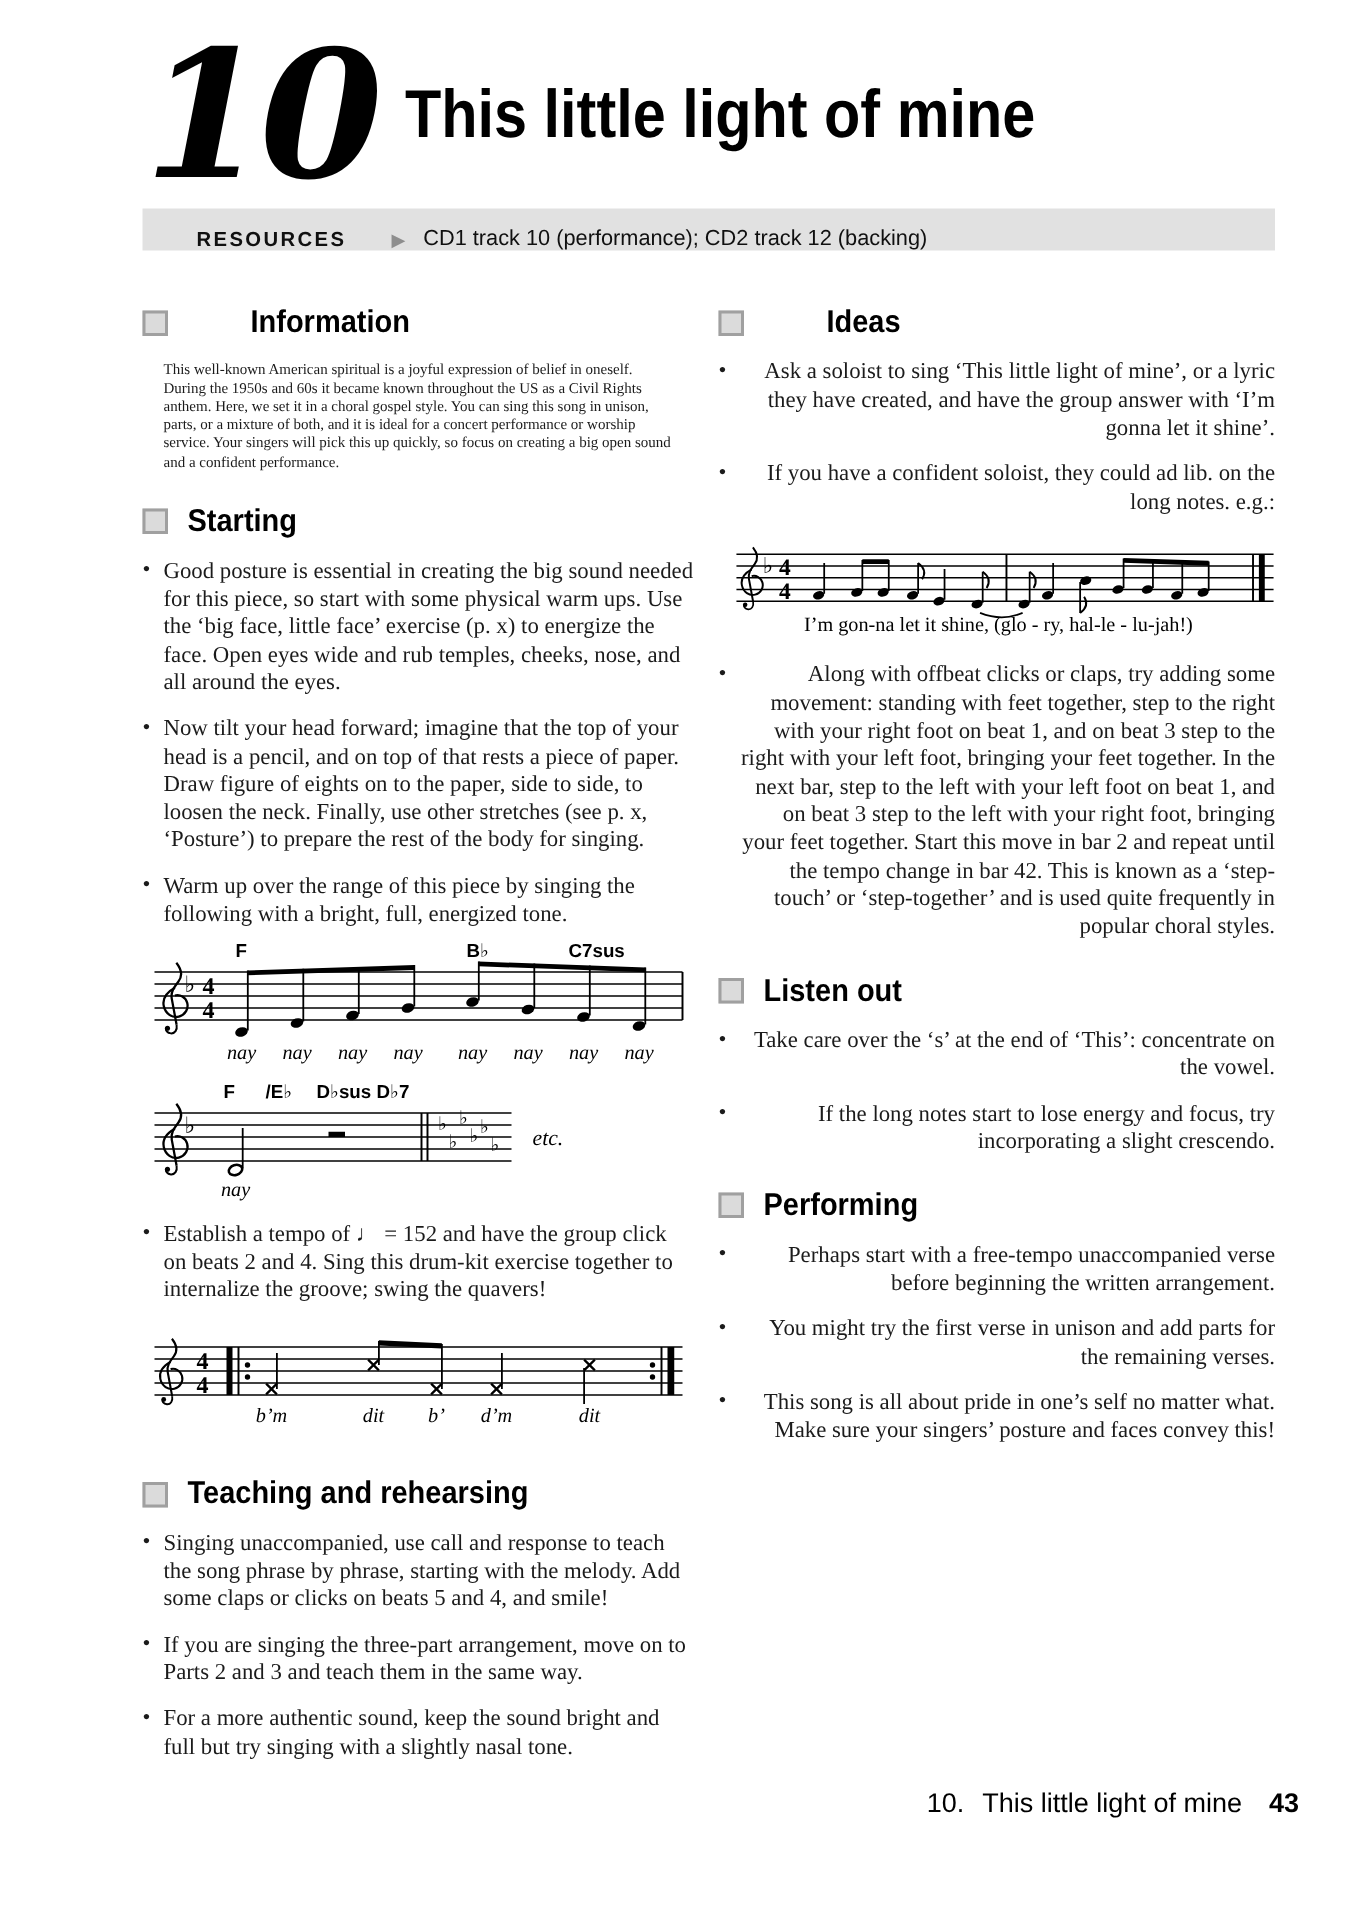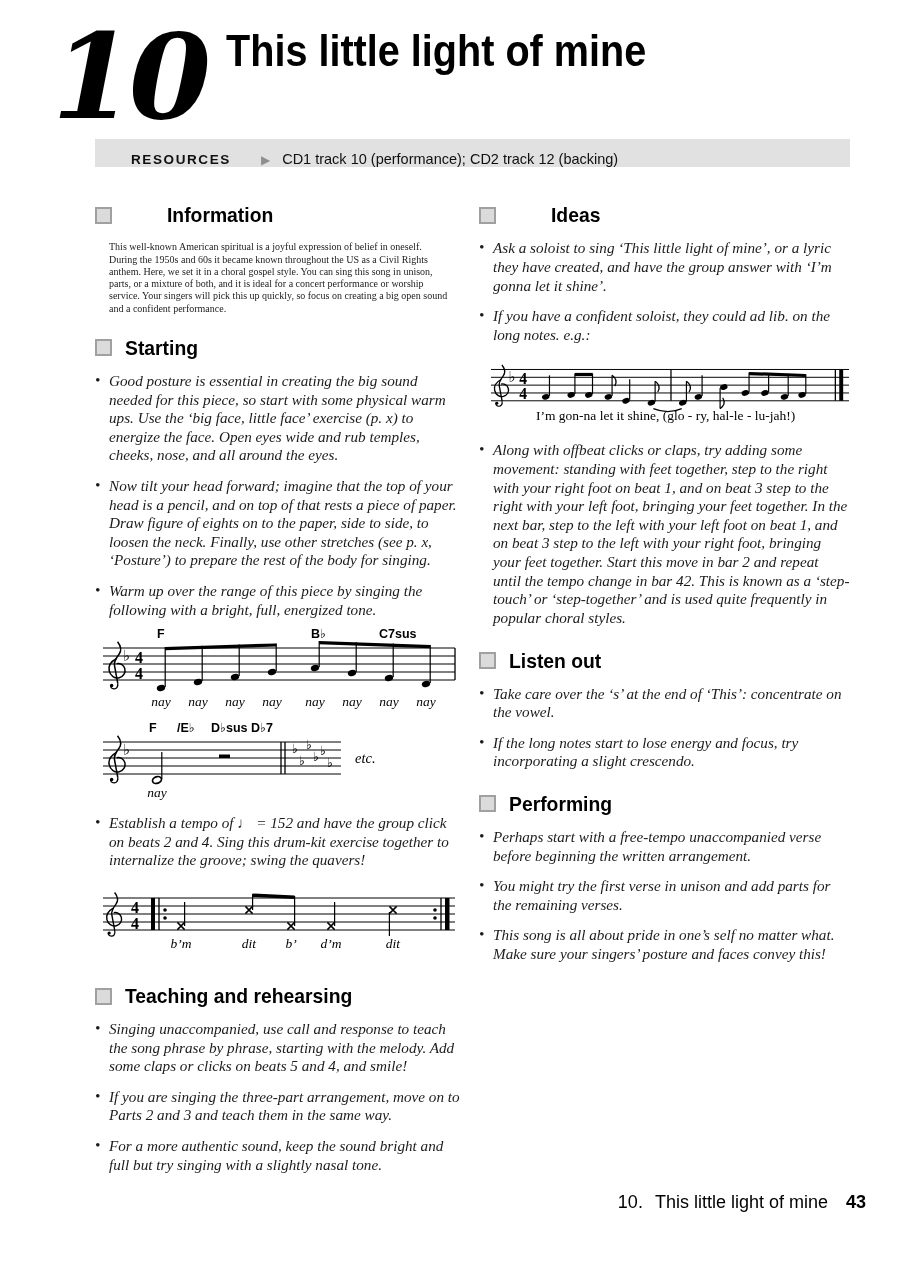--- a/index.html
+++ b/index.html
@@ -2,21 +2,21 @@
 <html><head>
 <meta charset="utf-8">
 <style>
   html,body { margin:0; padding:0; background:#ffffff; }
   .page {
     width:900px; height:1274px; position:relative; background:#ffffff;
     font-family:"Liberation Serif","DejaVu Serif",serif; color:#1b1b1b;
     overflow:hidden;
   }
   
-  .masthead { display:flex; align-items:flex-start; padding:30px 52px 0 52px; }
+  .masthead { display:flex; align-items:center; padding:30px 52px 0 52px;margin-left:44px; }
   .chapter-num {
     font-family:"DejaVu Serif",serif; font-style:italic; font-weight:700;
     font-size:118px; line-height:0.80; letter-spacing:-5px; color:#000;
   }
   .main-title {
     font-family:"Liberation Sans","DejaVu Sans",sans-serif; font-weight:700;
     font-size:45px; line-height:0.95; margin-left:20px; padding-bottom:2px;
     transform:scaleX(0.88); transform-origin:left bottom; white-space:nowrap; color:#000;
   }
   
@@ -24,39 +24,38 @@
     margin:15px 50px 0 95px; background:#e1e1e1; height:28px;
     display:flex; align-items:flex-end; padding-left:36px;
     font-family:"Liberation Sans","DejaVu Sans",sans-serif;
   }
   .resources-label { font-weight:700; font-size:13.5px; letter-spacing:1.6px; color:#101010; }
   .resources-arrow { color:#8e8e8e; font-size:12px; margin:0 12px 0 30px; }
   .resources-text { font-size:14.5px; color:#101010; }
   
   .columns { display:flex; padding:36px 50px 0 95px; gap:16px; }
   .col-left  { width:368px; }
-  .col-right { width:371px; }
+  .col-right { width:371px;text-align:right; }
   
   .section-heading {
     display:flex; align-items:center; margin:21px 0 8px 0;
     font-family:"Liberation Sans","DejaVu Sans",sans-serif; font-weight:700;
     font-size:21px; color:#000;
   }
   .section-heading.first { margin-top:0;gap:42px; }
   .sq {
     width:13px; height:13px; background:#dbdbdb; border:2.5px solid #a0a0a0;
     margin-right:13px; flex:none;
   }
   .heading-label { display:inline-block; transform:scaleX(0.92); transform-origin:left center; white-space:nowrap; }
   .body-text { font-size:10px; line-height:1.225; margin:14px; }
   .bullets { list-style:none; margin:0; padding:0; }
   .bullet {
     position:relative; padding-left:14px; font-size:15.2px; line-height:1.225;
     margin:12px 0 2px 0;
-    font-style:italic;
   }
   .bullet::before { content:"•"; position:absolute; left:0; top:-1px; font-size:15px; }
   
   .music-block { margin:9px 0 10px 4px; display:block; }
   .music-block svg { display:block; }
   text.chord {
     font-family:"Liberation Sans","DejaVu Sans",sans-serif; font-weight:700; font-size:12.5px; fill:#000;
   }
   text.lyric  { font-family:"Liberation Serif",serif; font-style:italic; font-size:13.5px; fill:#000; }
   text.lyric-line { font-family:"Liberation Serif",serif; font-size:13.8px; fill:#000; }

